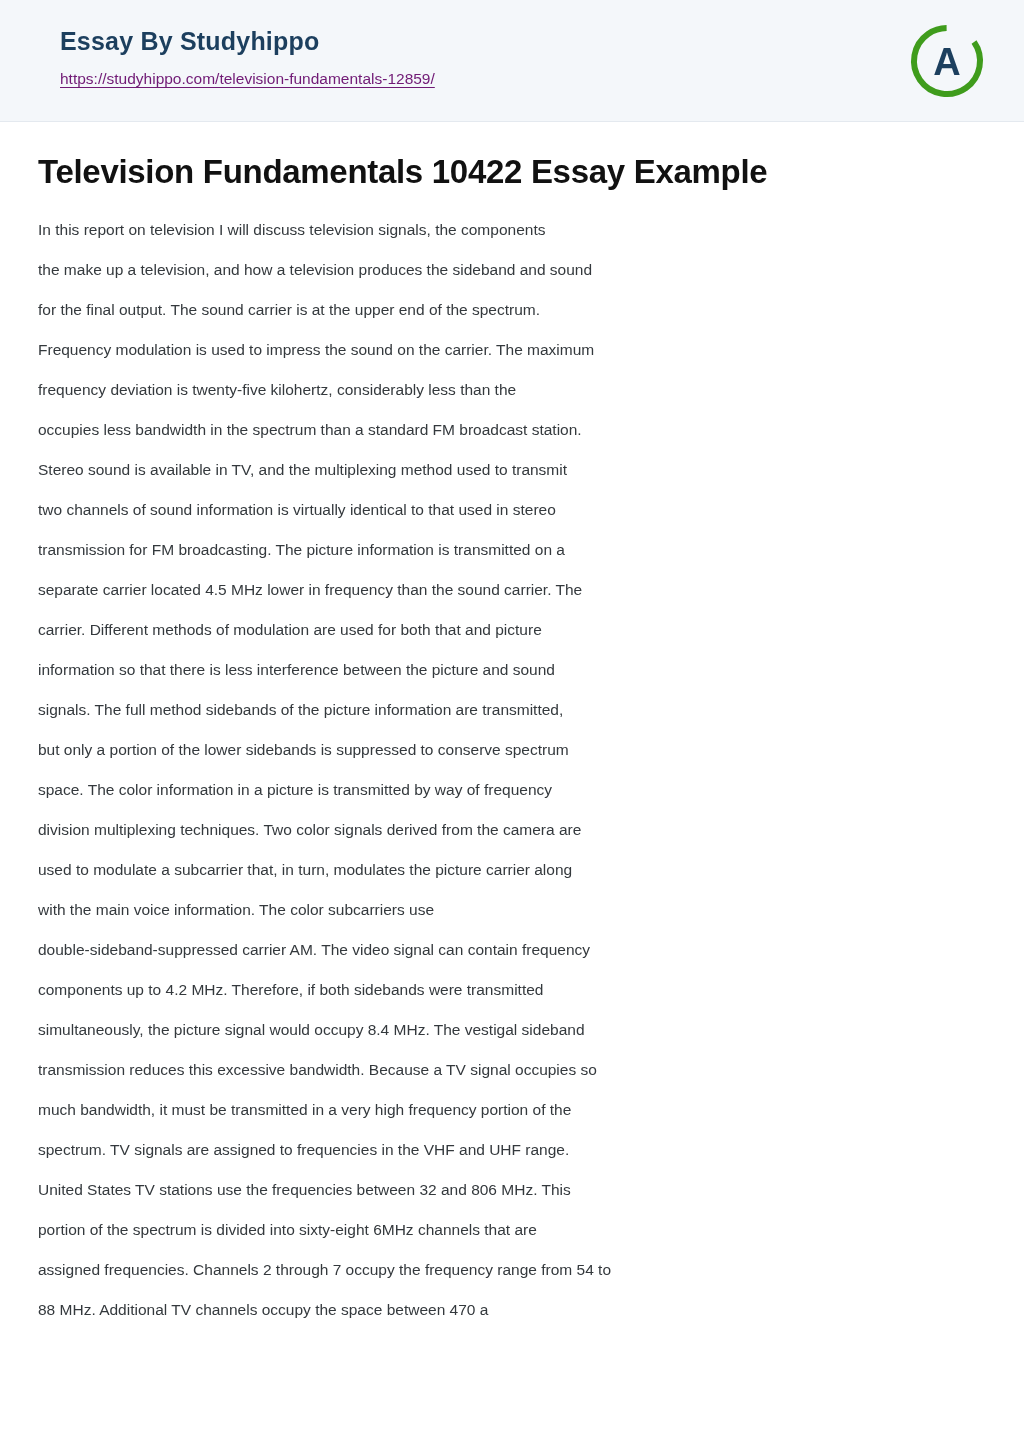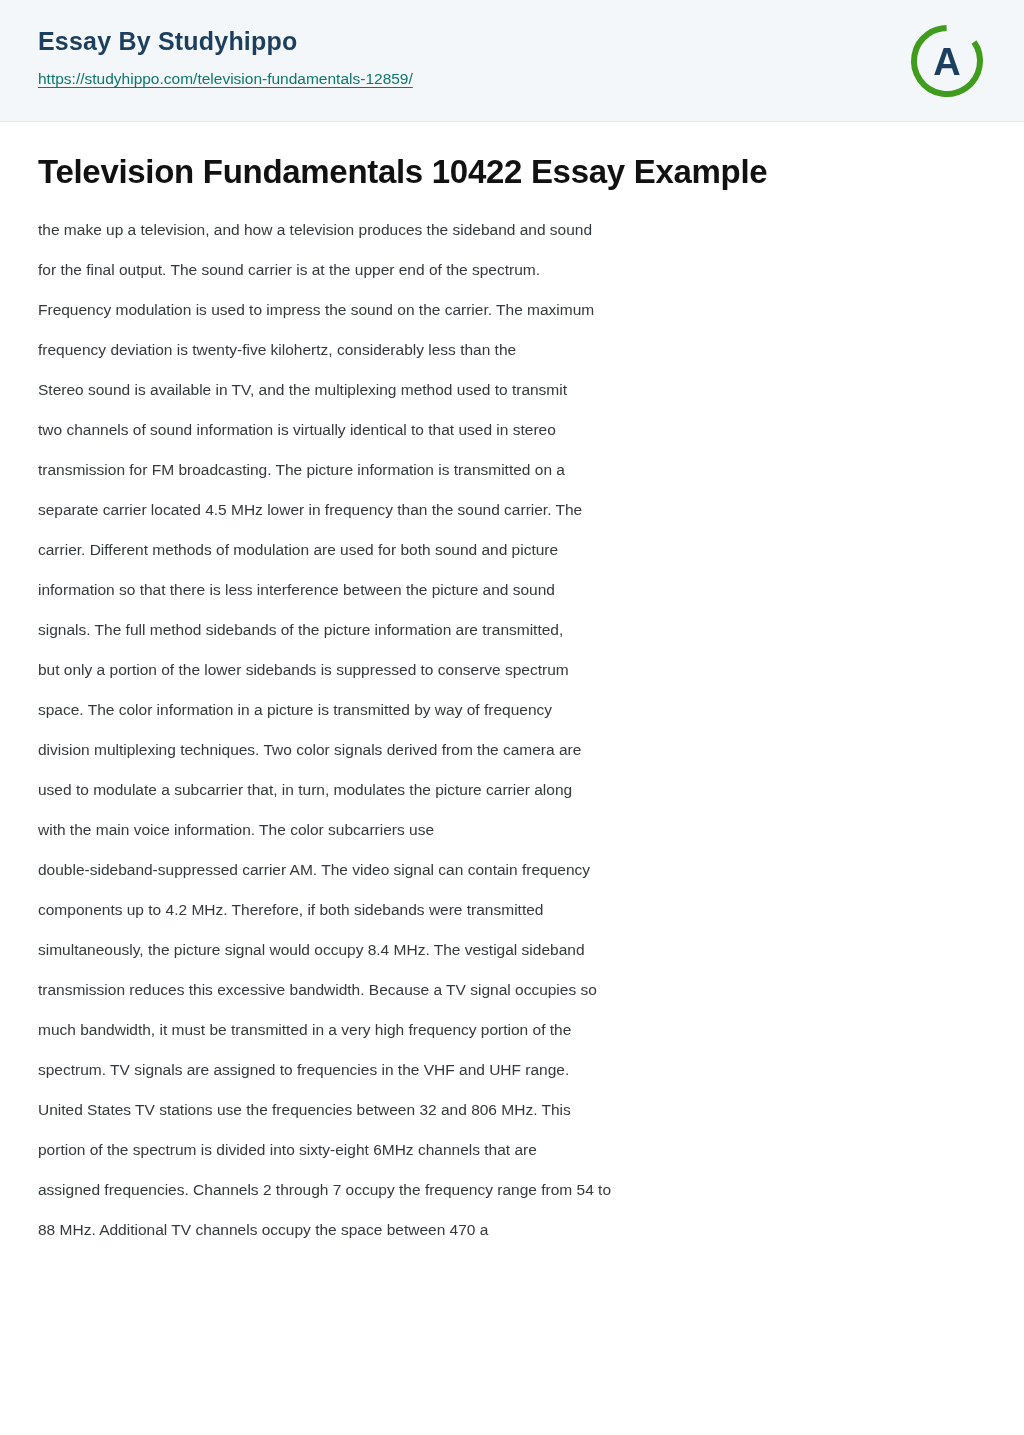--- a/index.html
+++ b/index.html
@@ -21,34 +21,34 @@
     background: #ffffff;
   }
   
   .header {
     box-sizing: border-box;
     width: 100%;
     height: 122px;
     background: #f4f7fa;
     border-bottom: 1px solid #e4e9ef;
     position: relative;
-    padding: 26px 36px 0 38px;
+    padding: 26px 36px 0 60px;
   }
   .brand {
     font-size: 25px;
     font-weight: bold;
     color: #1c3f5e;
     letter-spacing: 0.2px;
     line-height: 1.2;
     margin: 0;
   }
   .source-url {
     margin-top: 14px;
     font-size: 15.5px;
-    color: #0f766e;
+    color: #701a75;
     text-decoration: underline;
     text-underline-offset: 3px;
     display: inline-block;
     word-break: break-all;
   }
   .logo {
     position: absolute;
     right: 38px;
     top: 22px;
     width: 78px;
@@ -90,29 +90,31 @@
         <circle cx="39" cy="39" r="33" fill="none" stroke="#3f9c1c" stroke-width="6" stroke-dasharray="175 100" transform="rotate(-35 39 39)"></circle>
         <text x="39" y="53" text-anchor="middle" font-family="Liberation Sans, sans-serif" font-size="38" font-weight="bold" fill="#1c3f5e">A</text>
       </svg>
     </div>
   </div>
 
   <div class="content">
     <h1 class="title">Television Fundamentals 10422 Essay Example</h1>
 
     <div class="article">
+      <div class="line">In this report on television I will discuss television signals, the components</div>
       <div class="line">the make up a television, and how a television produces the sideband and sound</div>
       <div class="line">for the final output. The sound carrier is at the upper end of the spectrum.</div>
       <div class="line">Frequency modulation is used to impress the sound on the carrier. The maximum</div>
       <div class="line">frequency deviation is twenty-five kilohertz, considerably less than the</div>
+      <div class="line">occupies less bandwidth in the spectrum than a standard FM broadcast station.</div>
       <div class="line">Stereo sound is available in TV, and the multiplexing method used to transmit</div>
       <div class="line">two channels of sound information is virtually identical to that used in stereo</div>
       <div class="line">transmission for FM broadcasting. The picture information is transmitted on a</div>
       <div class="line">separate carrier located 4.5 MHz lower in frequency than the sound carrier. The</div>
-      <div class="line">carrier. Different methods of modulation are used for both sound and picture</div>
+      <div class="line">carrier. Different methods of modulation are used for both that and picture</div>
       <div class="line">information so that there is less interference between the picture and sound</div>
       <div class="line">signals. The full method sidebands of the picture information are transmitted,</div>
       <div class="line">but only a portion of the lower sidebands is suppressed to conserve spectrum</div>
       <div class="line">space. The color information in a picture is transmitted by way of frequency</div>
       <div class="line">division multiplexing techniques. Two color signals derived from the camera are</div>
       <div class="line">used to modulate a subcarrier that, in turn, modulates the picture carrier along</div>
       <div class="line">with the main voice information. The color subcarriers use</div>
       <div class="line">double-sideband-suppressed carrier AM. The video signal can contain frequency</div>
       <div class="line">components up to 4.2 MHz. Therefore, if both sidebands were transmitted</div>
       <div class="line">simultaneously, the picture signal would occupy 8.4 MHz. The vestigal sideband</div>

